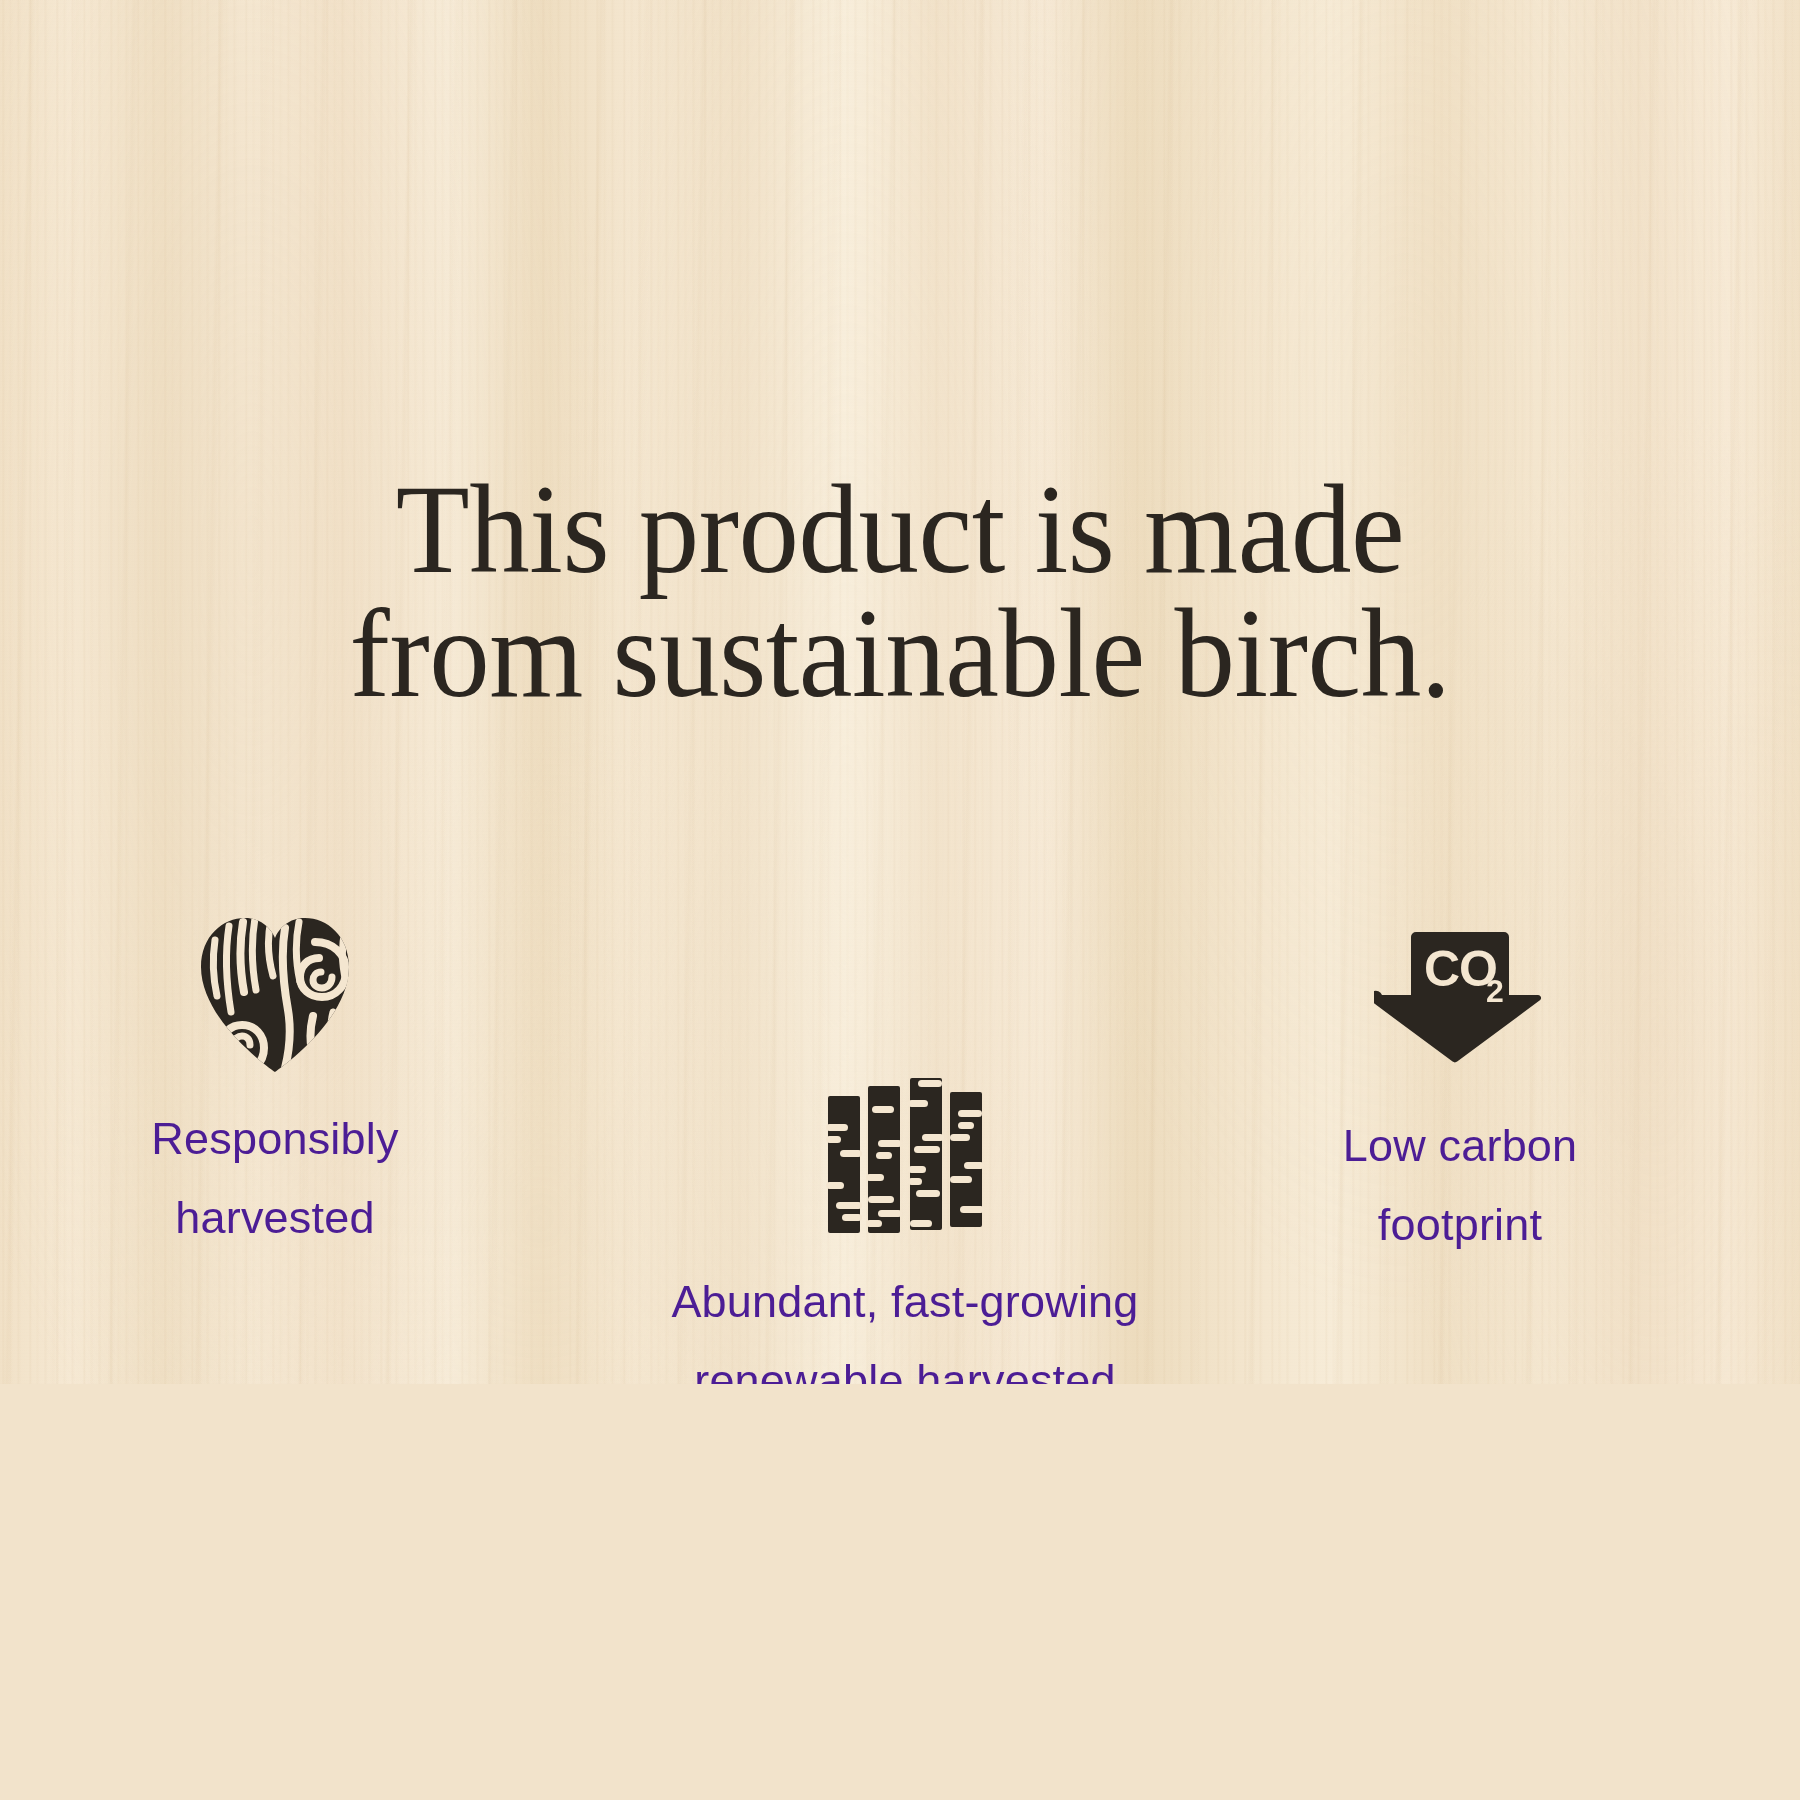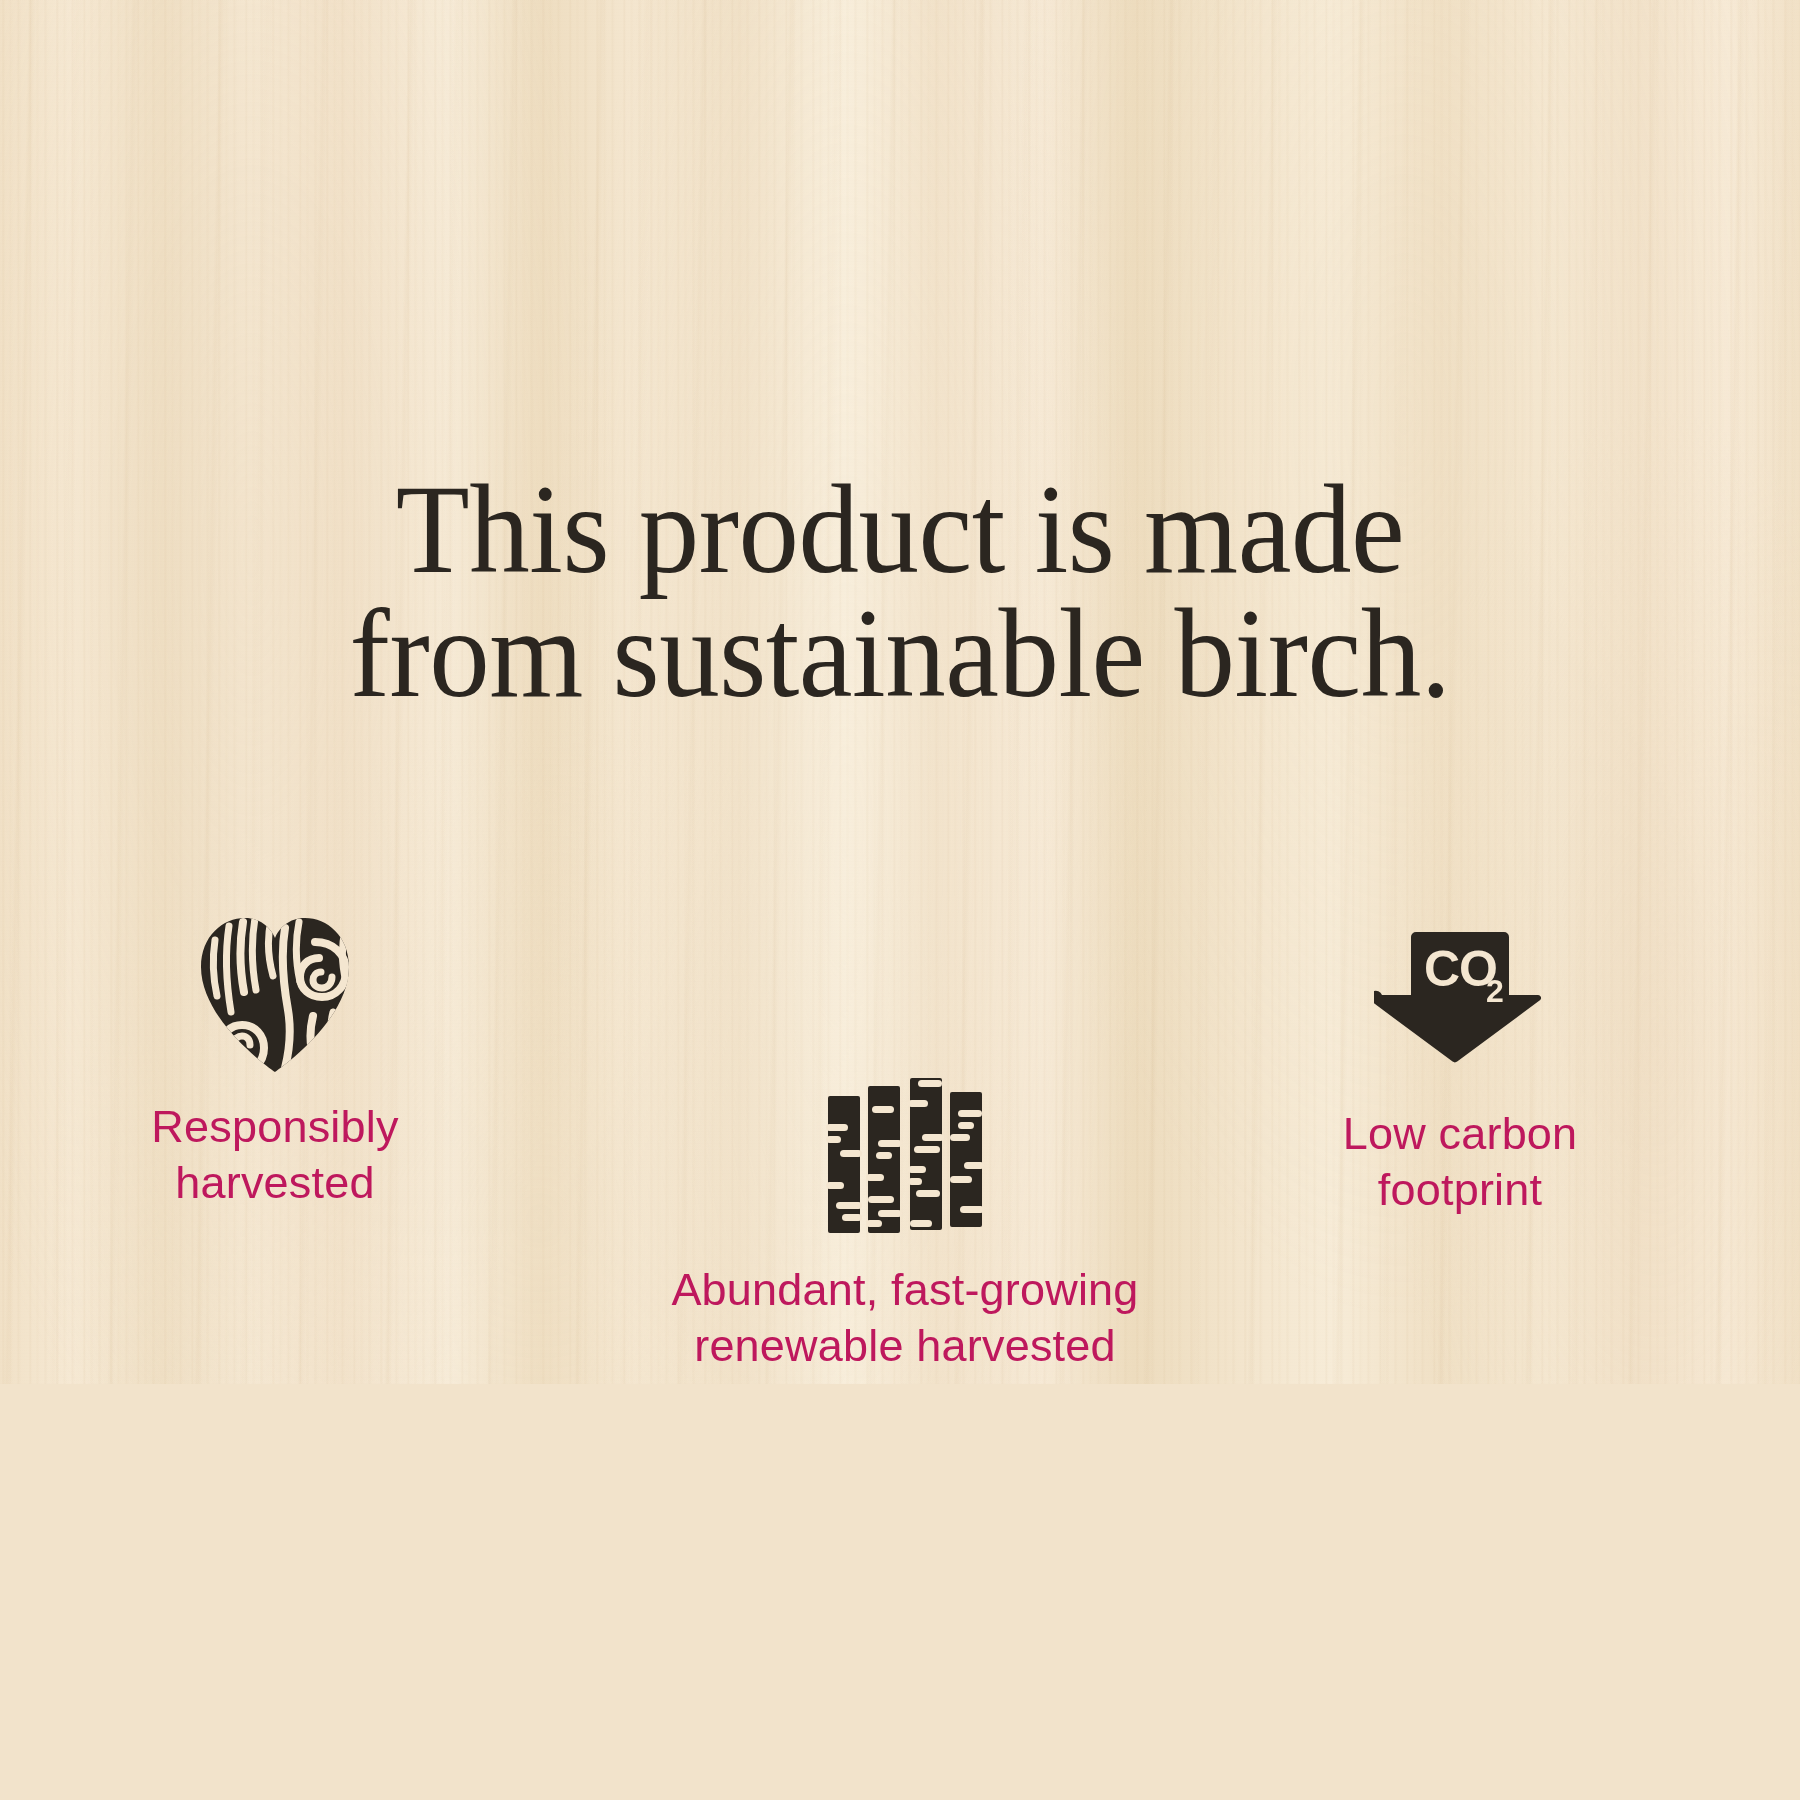--- a/index.html
+++ b/index.html
@@ -131,24 +131,24 @@
 
   
   .feature {
     position: absolute;
     text-align: center;
     color: #2b2620;
   }
   .feature .caption {
     font-family: "Liberation Sans", sans-serif;
     font-size: 45px;
-    line-height: 56px;
+    line-height: 79px;
     font-weight: 400;
     letter-spacing: 0.2px;
-    color: #be185d;
+    color: #4c1d95;
     white-space: pre-line;
   }
   .icon-wrap { display: block; }
 
   #feature-harvested { left: 100px; top: 912px; width: 350px; }
   #feature-harvested .icon-wrap { height: 165px; }
   #feature-harvested .caption { margin-top: 22px; }
 
   #feature-renewable { left: 640px; top: 1078px; width: 530px; }
   #feature-renewable .icon-wrap { height: 158px; }

